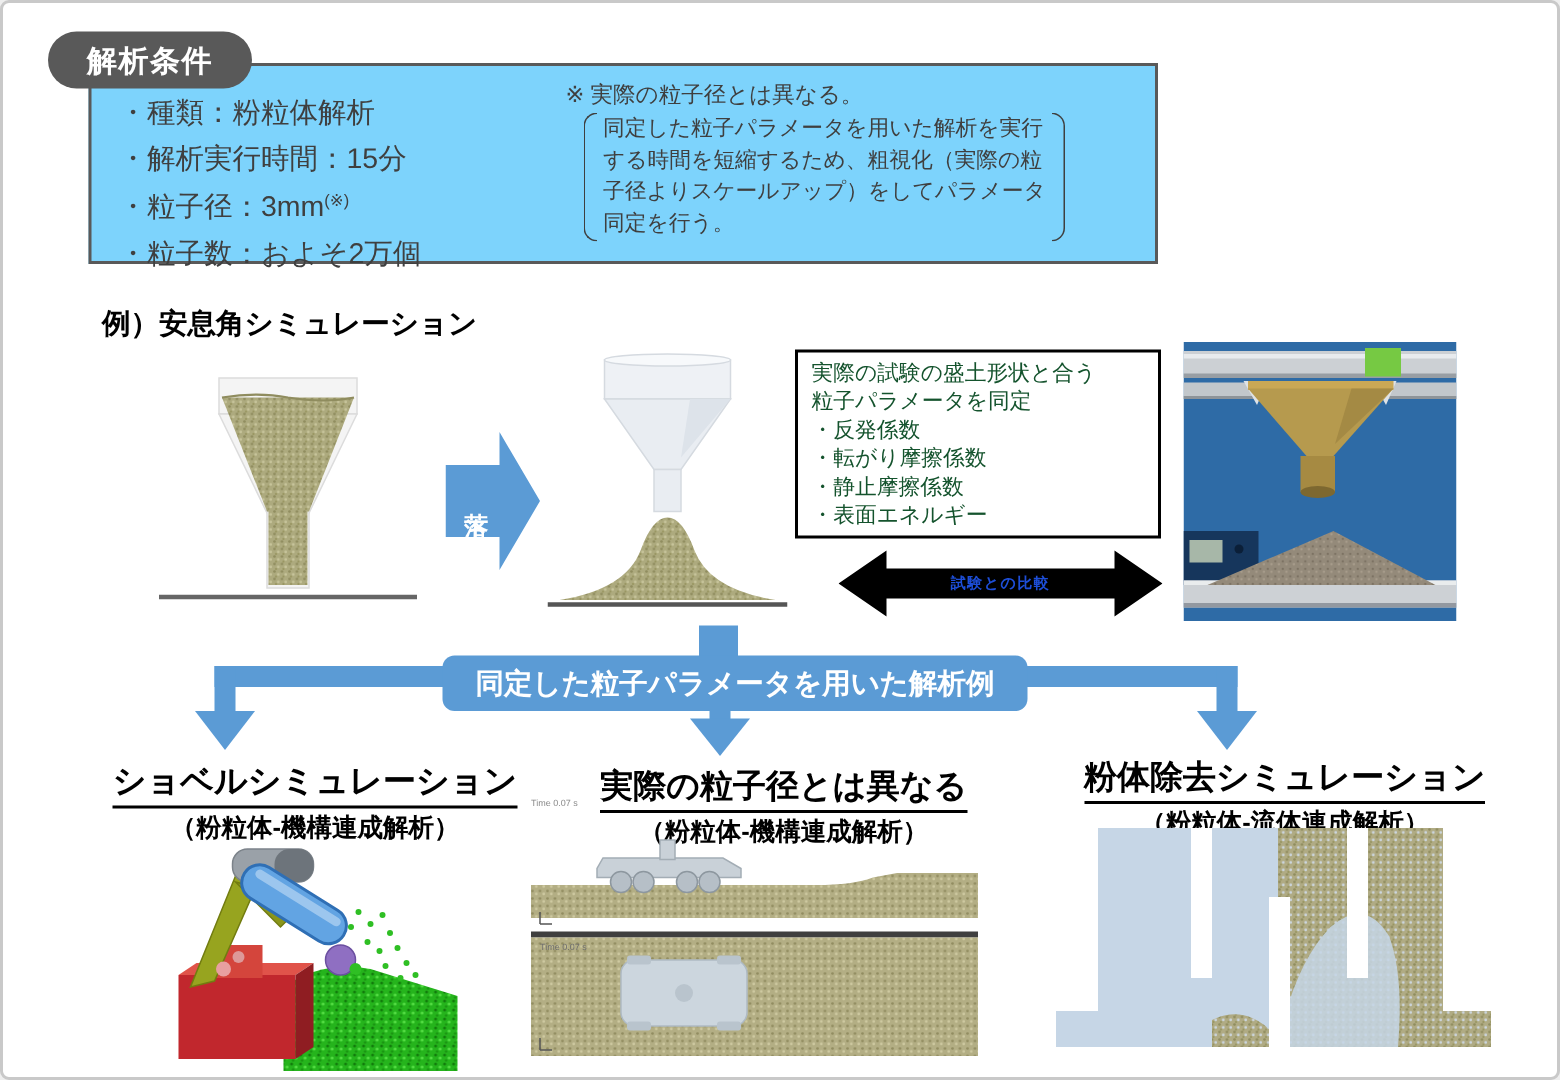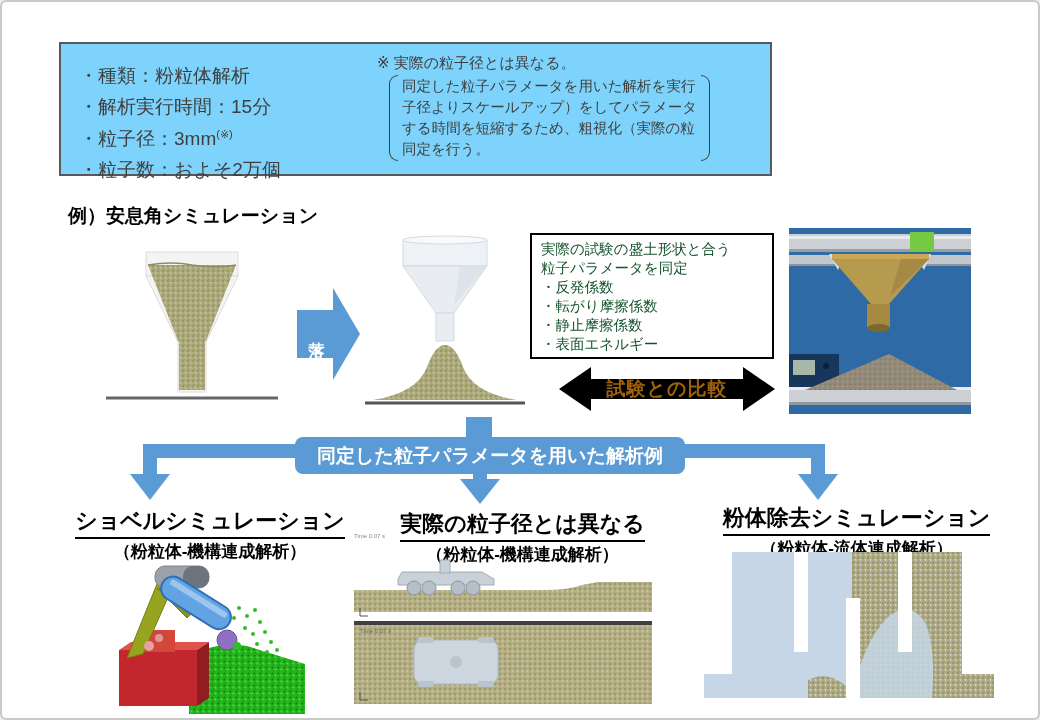--- a/index.html
+++ b/index.html
@@ -23,53 +23,54 @@
   
   .example-title{position:absolute;left:66px;top:201px;font-size:19px;font-weight:bold;color:#000;}
   .abs{position:absolute;}
   .drop-arrow{position:absolute;left:295px;top:286px;width:63px;height:92px;}
   .drop-arrow .lbl{position:absolute;left:6px;top:10px;width:26px;height:72px;display:flex;align-items:center;justify-content:center;
         writing-mode:vertical-rl;color:#fff;font-size:16px;font-weight:bold;letter-spacing:5px;}
   .identify-box{position:absolute;left:528px;top:231px;width:244px;height:126px;border:2px solid #000;background:#fff;
         padding:5px 9px;font-size:14.5px;line-height:19px;color:#14532d;}
   .compare-arrow{position:absolute;left:557px;top:362px;width:216px;height:50px;}
   .compare-arrow .lbl{position:absolute;inset:0;display:flex;align-items:center;justify-content:center;
-        color:#a16207;font-size:19px;font-weight:bold;letter-spacing:1px;}
+        color:#1d4ed8;font-size:10px;font-weight:bold;letter-spacing:1px;}
   
   .flow-svg{position:absolute;left:0;top:405px;width:1040px;height:105px;z-index:1;}
   .flow-shape{fill:var(--accent-blue,#5B9BD5);}
   .banner{position:absolute;left:293px;top:435px;width:390px;height:37px;background:var(--accent-blue,#5B9BD5);
         border-radius:8px;color:#fff;font-size:19px;font-weight:bold;display:flex;align-items:center;
         justify-content:center;z-index:2;}
   
   .branch{position:absolute;text-align:center;color:#000;}
   .branch .t{font-size:22px;font-weight:bold;display:inline-block;border-bottom:2px solid #000;padding-bottom:1px;}
   .branch .s{font-size:17px;font-weight:bold;margin-top:1px;}
   .tiny-ts{position:absolute;left:352px;top:531px;font-size:6px;color:#8a8a8a;}
 </style>
 </head>
 <body>
 
 <div class="slide">
 
+  <div class="badge">解析条件</div>
   <div class="cond-box">
     <div class="cond-list">
       <div class="cond-line"><span>・種類：粉粒体解析</span><sup></sup></div>
       <div class="cond-line"><span>・解析実行時間：15分</span><sup></sup></div>
       <div class="cond-line"><span>・粒子径：3mm</span><sup>(※)</sup></div>
       <div class="cond-line"><span>・粒子数：およそ2万個</span><sup></sup></div>
     </div>
     <div class="note">
       <div class="note-title">※ 実際の粒子径とは異なる。</div>
       <div class="note-body">
         <span class="bracket l"></span>
         <div class="note-lines">
           <div>同定した粒子パラメータを用いた解析を実行</div>
+          <div>する時間を短縮するため、粗視化（実際の粒</div>
           <div>子径よりスケールアップ）をしてパラメータ</div>
-          <div>する時間を短縮するため、粗視化（実際の粒</div>
           <div>同定を行う。</div>
         </div>
         <span class="bracket r"></span>
       </div>
     </div>
   </div>
 
   <div class="example-title">例）安息角シミュレーション</div>
 
   <svg class="abs" style="left:100px;top:238px;" width="180" height="168" viewBox="0 0 180 168">

